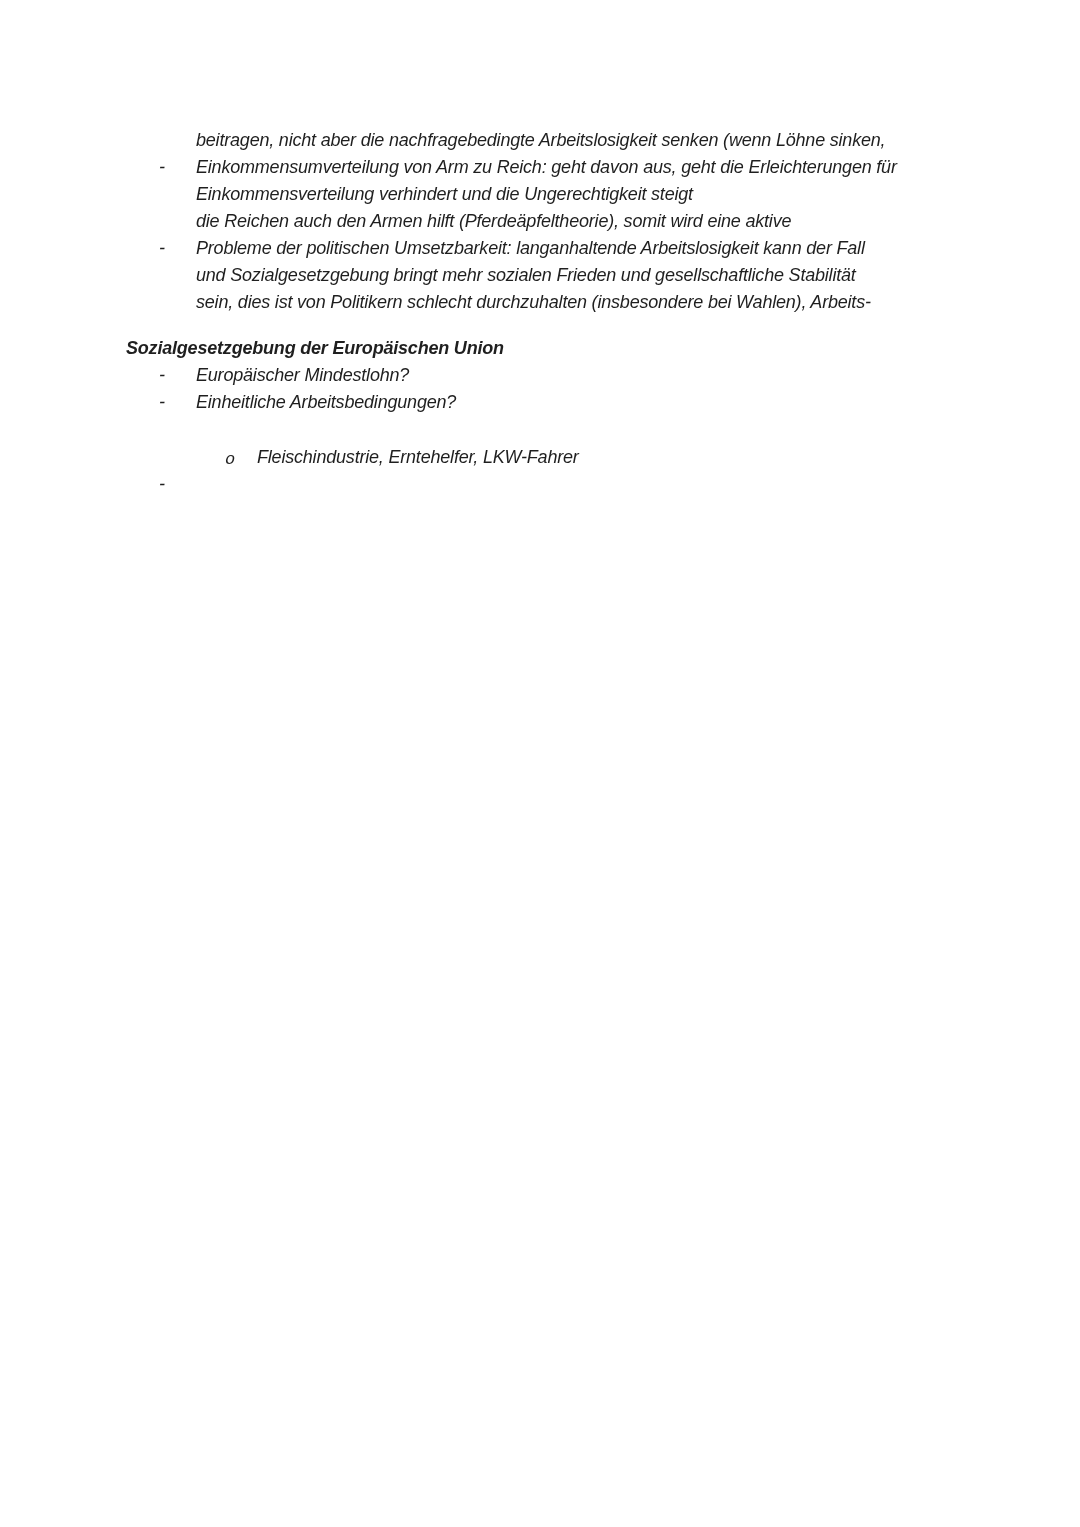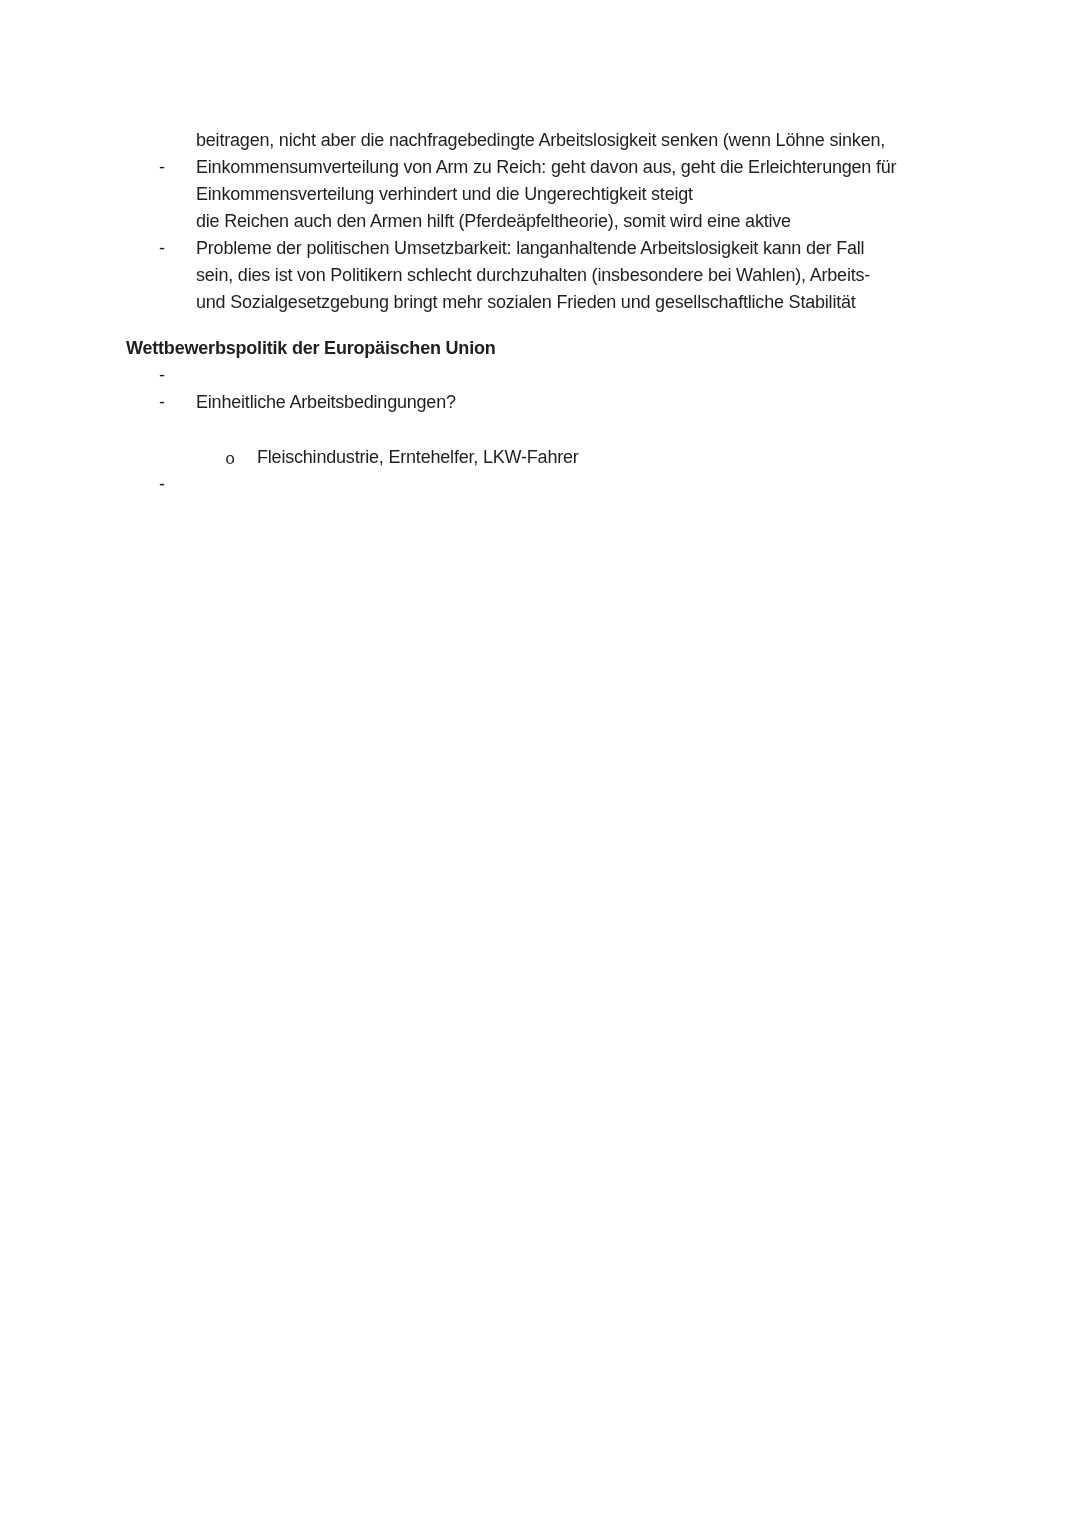--- a/index.html
+++ b/index.html
@@ -7,20 +7,21 @@
     padding: 0;
     background: #ffffff;
   }
   .page {
     position: relative;
     width: 1080px;
     height: 1527px;
     background: #ffffff;
     overflow: hidden;
     font-family: "Liberation Sans", sans-serif;
+    font-style: italic;
   }
   .content {
     position: absolute;
     top: 127px;
     left: 0;
     right: 0;
     font-size: 18px;
     line-height: 27px;
     letter-spacing: -0.2px;
     color: #1f1f1f;
@@ -64,24 +65,24 @@
 <div class="page">
   <div class="content">
     <div id="continuation">
         <div class="row"><span class="text">beitragen, nicht aber die nachfragebedingte Arbeitslosigkeit senken (wenn Löhne sinken,</span></div>
       </div>
     <div id="list-top">
         <div class="row"><span class="marker">-</span><span class="text">Einkommensumverteilung von Arm zu Reich: geht davon aus, geht die Erleichterungen für</span></div>
         <div class="row"><span class="text">Einkommensverteilung verhindert und die Ungerechtigkeit steigt</span></div>
         <div class="row"><span class="text">die Reichen auch den Armen hilft (Pferdeäpfeltheorie), somit wird eine aktive</span></div>
         <div class="row"><span class="marker">-</span><span class="text">Probleme der politischen Umsetzbarkeit: langanhaltende Arbeitslosigkeit kann der Fall</span></div>
+        <div class="row"><span class="text">und Sozialgesetzgebung bringt mehr sozialen Frieden und gesellschaftliche Stabilität</span></div>
         <div class="row"><span class="text">sein, dies ist von Politikern schlecht durchzuhalten (insbesondere bei Wahlen), Arbeits-</span></div>
-        <div class="row"><span class="text">und Sozialgesetzgebung bringt mehr sozialen Frieden und gesellschaftliche Stabilität</span></div>
       </div>
-    <div class="section-heading">Wettbewerbspolitik der Europäischen Union</div>
+    <div class="section-heading">Sozialgesetzgebung der Europäischen Union</div>
     <div id="list-section">
-        <div class="row"><span class="marker">-</span></div>
+        <div class="row"><span class="marker">-</span><span class="text">Europäischer Mindestlohn?</span></div>
         <div class="row"><span class="marker">-</span><span class="text">Einheitliche Arbeitsbedingungen?</span></div>
         <div class="row"><span class="marker l2">o</span><span class="text l2">Fleischindustrie, Erntehelfer, LKW-Fahrer</span></div>
         <div class="row"><span class="marker">-</span></div>
       </div>
   </div>
 </div>
 
 </body></html>

